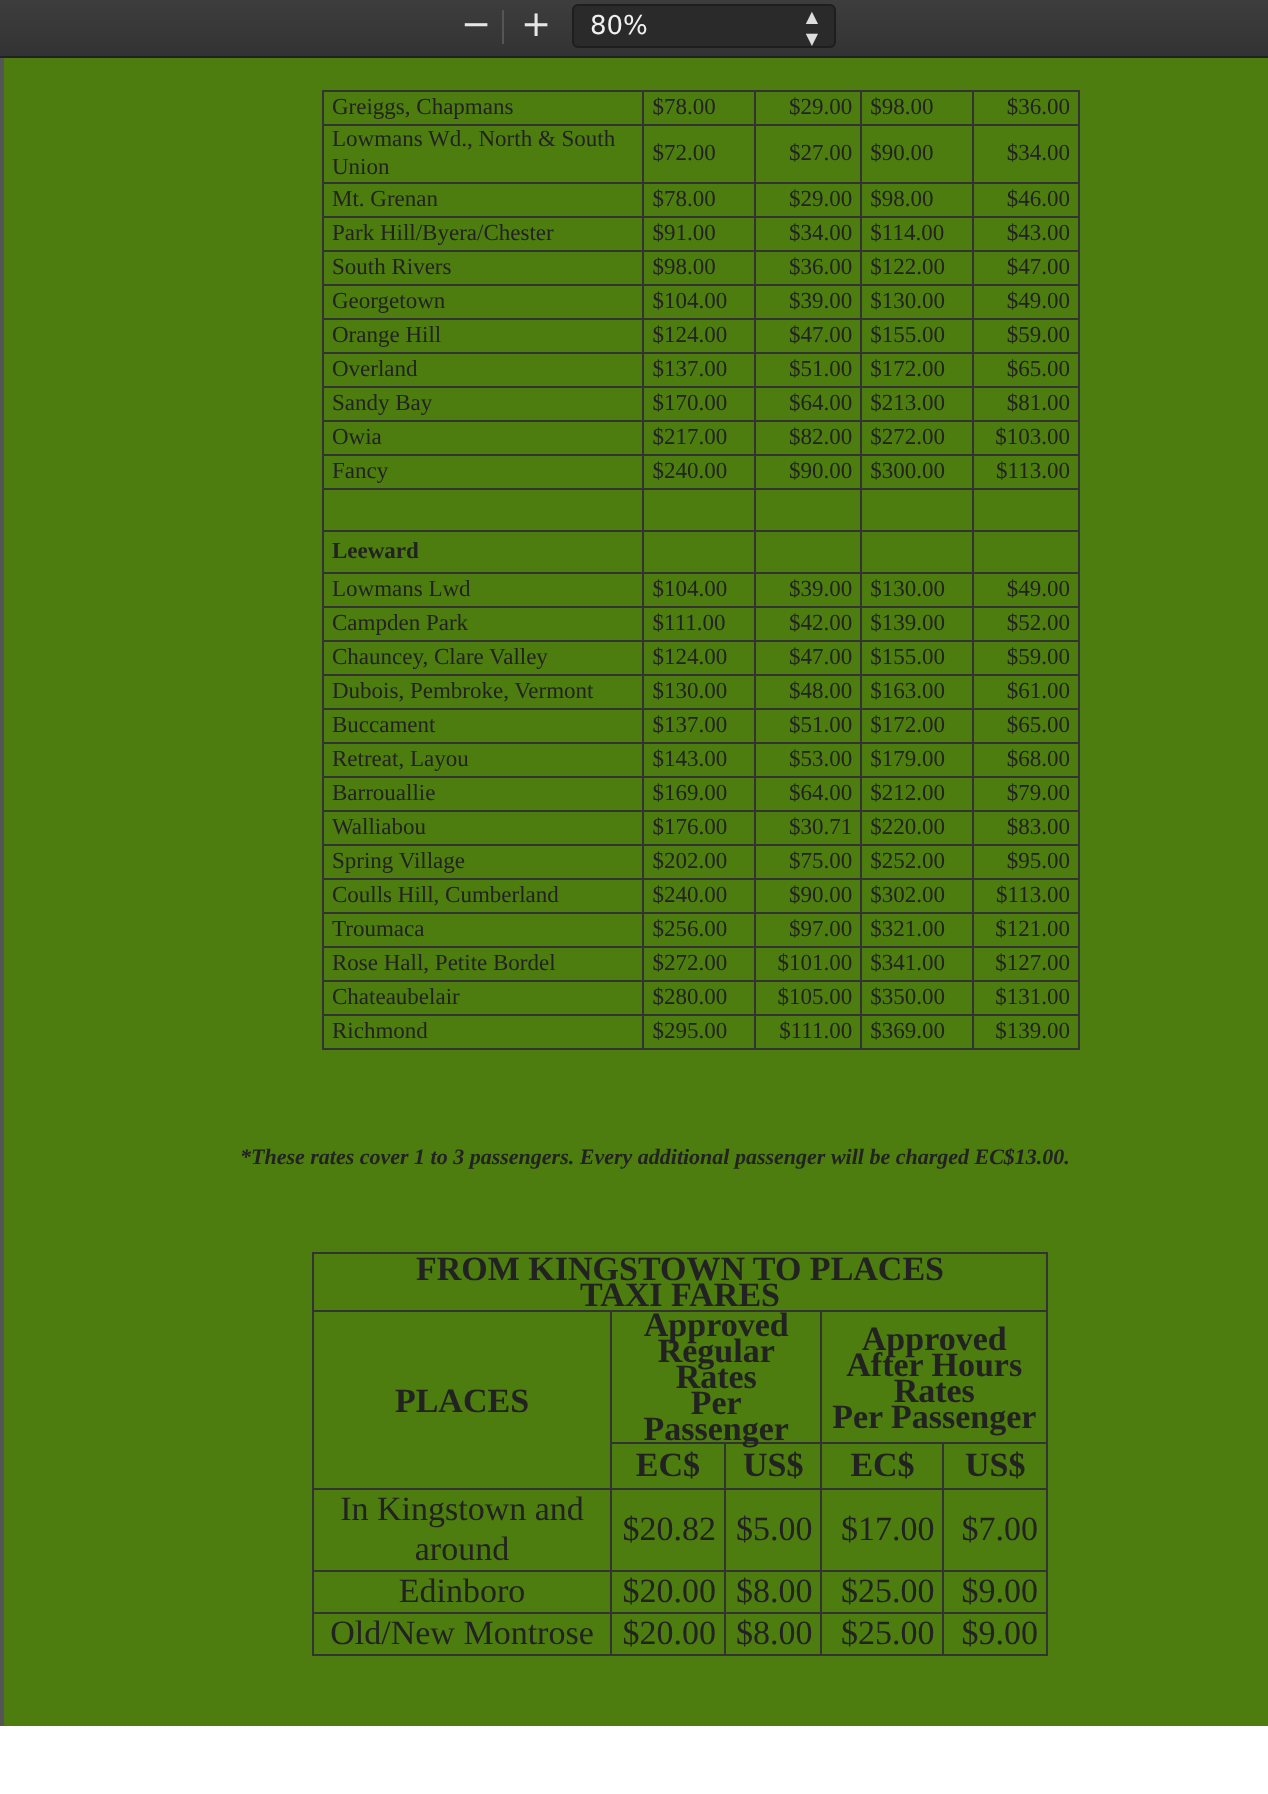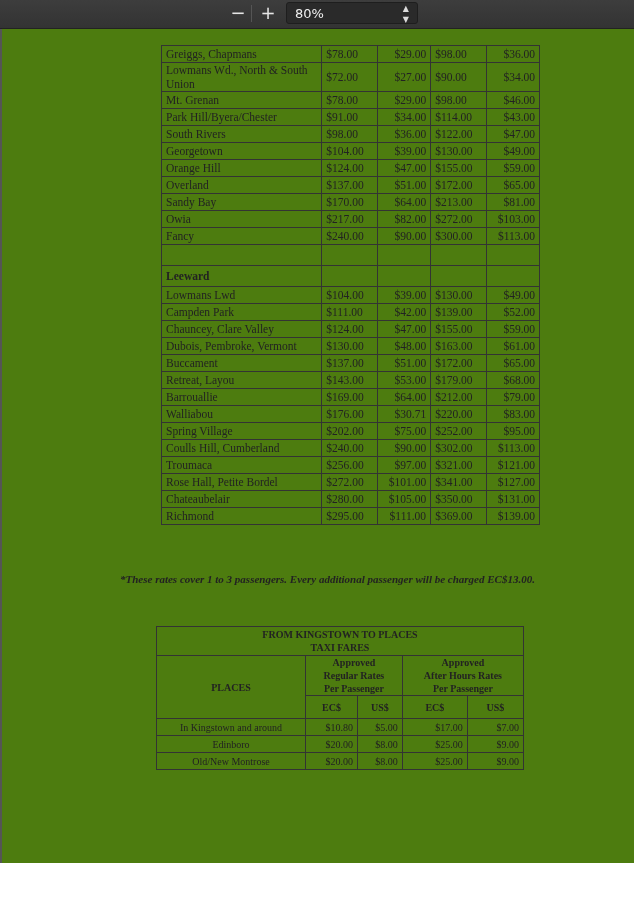--- a/index.html
+++ b/index.html
@@ -45,21 +45,21 @@
     .t1 td.num { text-align: left; width: 46px; }
     .t1 td.num2 { text-align: right; width: 44px; }
     .t1 tr.tall td { height: 28px; }
     .t1 tr.blank td { height: 20px; }
     .t1 td.section { font-weight: bold; }
     .note {
       position: absolute; left: 118px; top: 544px;
       font-style: italic; font-weight: bold; font-size: 11px; color: #222;
     }
     .t2 { left: 154px; top: 597px; width: 368px; }
-    .t2 td, .t2 th { font-size: 10px; }
+    .t2 td, .t2 th { font-size: 17px; }
     .t2 .title { text-align: center; font-weight: bold; line-height: 13px; padding: 1px 0; }
     .t2 .hdr { text-align: center; font-weight: bold; line-height: 13px; }
     .t2 .cur { text-align: center; font-weight: bold; height: 22px; }
     .t2 td.place { text-align: center; height: 16px; }
     .t2 td.num { text-align: right; }
   </style>
 </head>
 <body>
 
 <div class="toolbar">
@@ -294,21 +294,21 @@
         </td>
       </tr>
       <tr>
         <td class="cur">EC$</td>
         <td class="cur">US$</td>
         <td class="cur">EC$</td>
         <td class="cur">US$</td>
       </tr>
     <tr>
           <td class="place">In Kingstown and around</td>
-          <td class="num">$10.80</td>
+          <td class="num">$20.82</td>
           <td class="num">$5.00</td>
           <td class="num">$17.00</td>
           <td class="num">$7.00</td>
         </tr>
         <tr>
           <td class="place">Edinboro</td>
           <td class="num">$20.00</td>
           <td class="num">$8.00</td>
           <td class="num">$25.00</td>
           <td class="num">$9.00</td>

